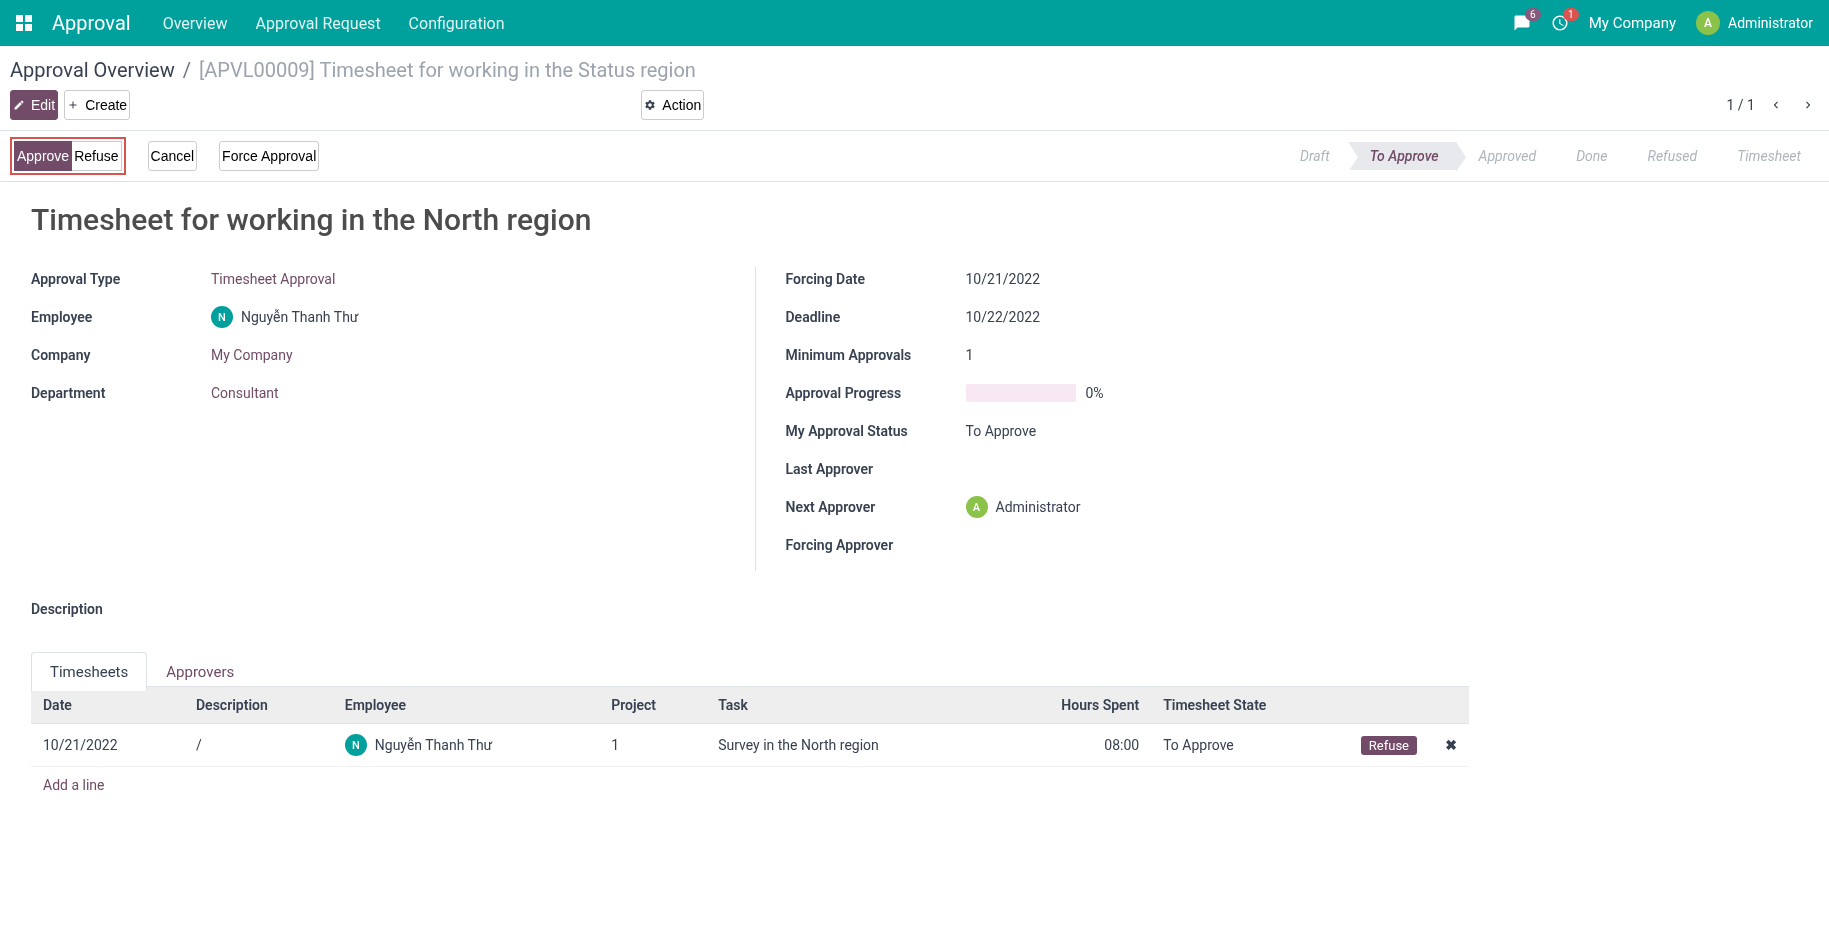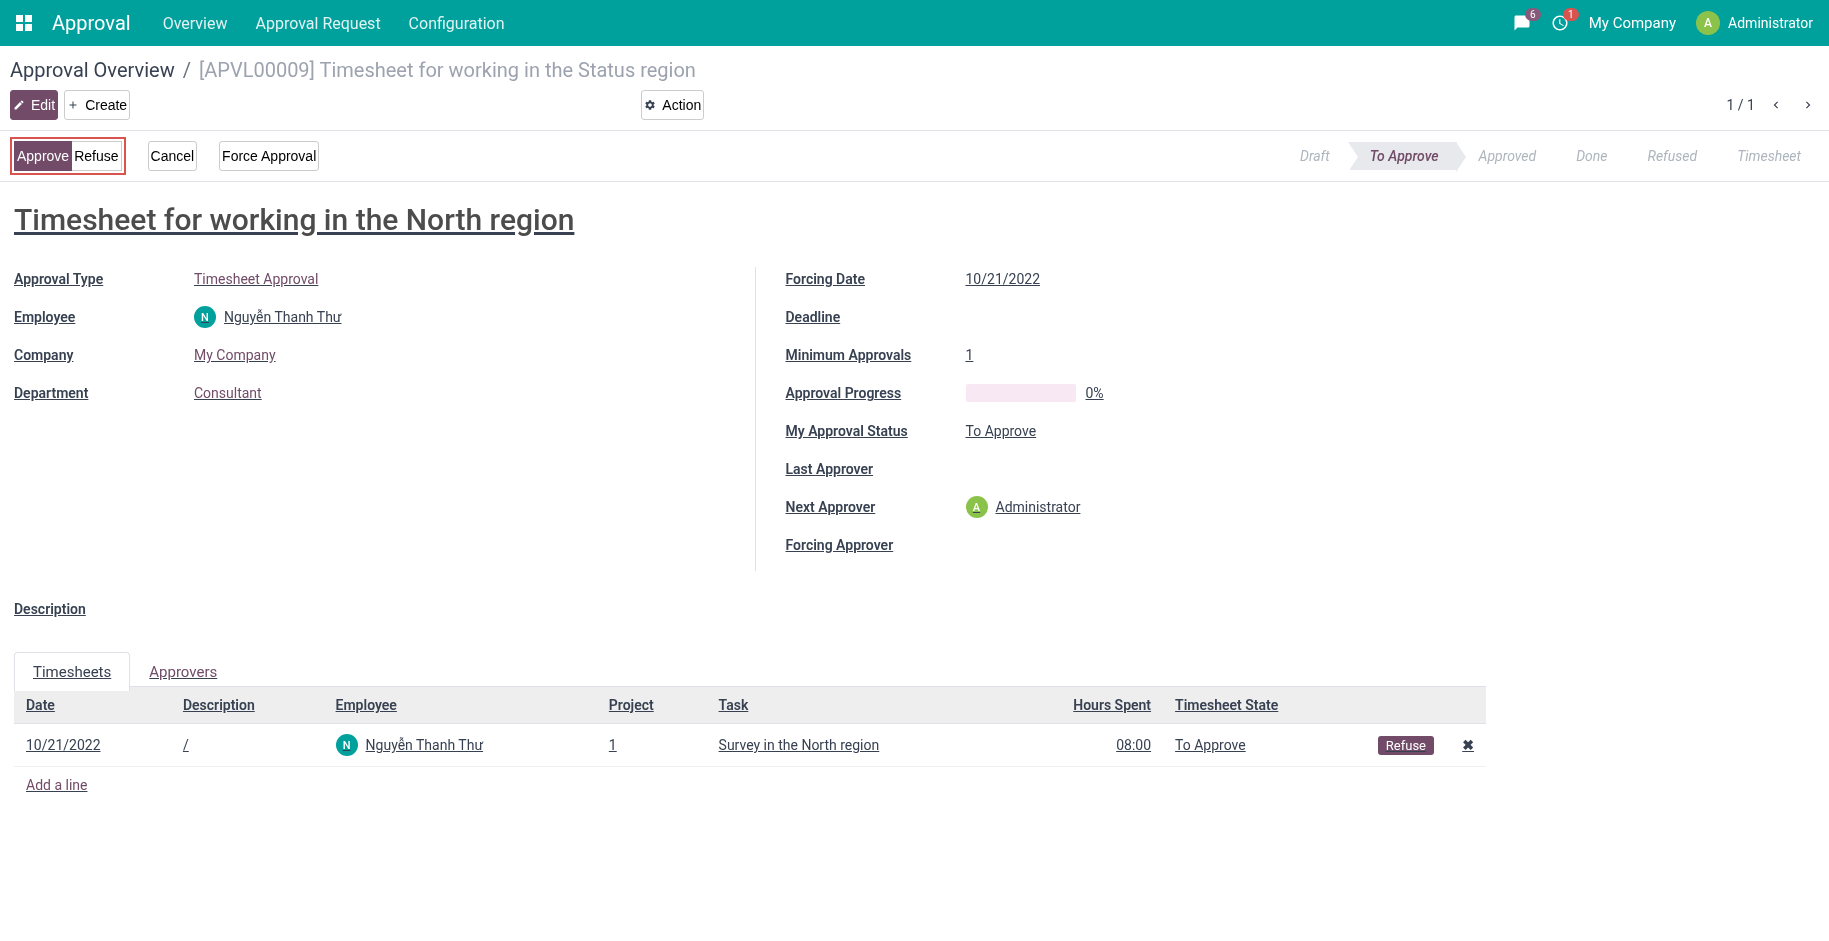--- a/index.html
+++ b/index.html
@@ -45,21 +45,21 @@
 .highlight-box { border: 2px solid #d9534f; padding: 2px; display: flex; gap: 0; }
 .highlight-box .btn { border-radius: 0; }
 .status-steps { margin-left: auto; display: flex; align-items: center; font-style: italic; }
 .step { position: relative; padding: 6px 18px 6px 22px; color: #adb5bd; font-size: 14px; }
 .step.active { color: #714b67; font-weight: 500; background: #e7e9ed; }
 .step.active::after { content: ''; position: absolute; right: -9px; top: 0; bottom: 0; width: 0; height: 0; border-top: 15px solid transparent; border-bottom: 15px solid transparent; border-left: 10px solid #e7e9ed; z-index: 2; }
 .step::before { content: ''; position: absolute; left: 0; top: 0; bottom: 0; width: 0; height: 0; border-top: 15px solid transparent; border-bottom: 15px solid transparent; border-left: 10px solid #fff; }
 .step:first-child::before { display: none; }
 
 
-.form-sheet { padding: 20px 14px; max-width: 1500px; text-decoration: underline; }
+.form-sheet { padding: 20px 31px; max-width: 1500px; }
 .form-title { font-size: 30px; font-weight: 500; color: #4c4c4c; margin-bottom: 30px; }
 .form-cols { display: flex; gap: 40px; }
 .form-col { flex: 1; }
 .form-row { display: flex; margin-bottom: 14px; align-items: center; min-height: 24px; }
 .form-label { width: 180px; font-weight: 600; color: #374151; font-size: 14px; }
 .form-value { flex: 1; color: #374151; }
 .form-value .link { color: #714b67; cursor: pointer; }
 .form-value .chip { display: flex; align-items: center; gap: 8px; }
 .progress-wrap { display: flex; align-items: center; gap: 10px; }
 .progress-bar { width: 110px; height: 18px; background: #f8e8f3; border-radius: 2px; }
@@ -213,20 +213,21 @@
       </div>
     </div>
 
     <div class="form-col col-divider">
       <div class="form-row">
         <div class="form-label">Forcing Date</div>
         <div class="form-value">10/21/2022</div>
       </div>
       <div class="form-row">
         <div class="form-label">Deadline</div>
+        <div class="form-value">10/22/2022</div>
       </div>
       <div class="form-row">
         <div class="form-label">Minimum Approvals</div>
         <div class="form-value">1</div>
       </div>
       <div class="form-row">
         <div class="form-label">Approval Progress</div>
         <div class="form-value">
             <div class="progress-wrap">
               <div class="progress-bar"></div>

